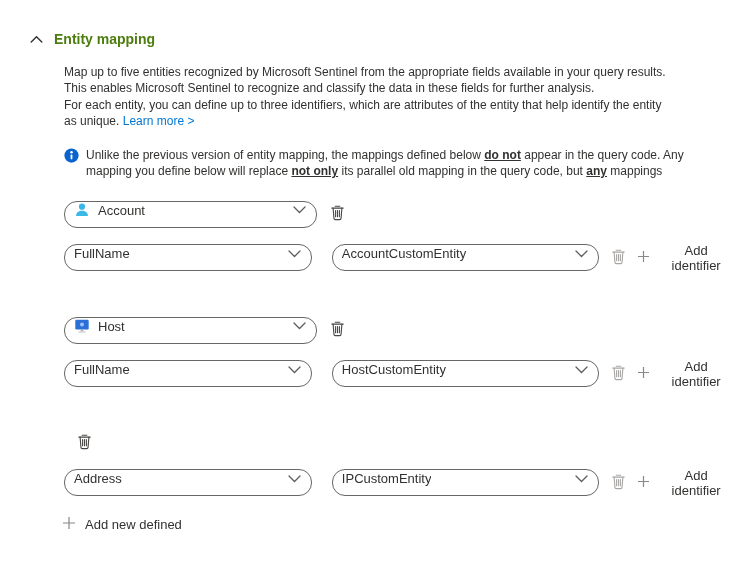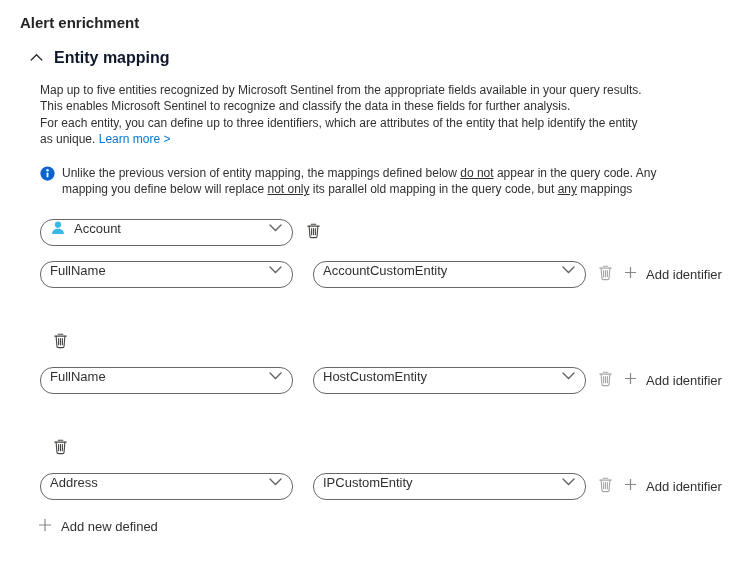--- a/index.html
+++ b/index.html
@@ -7,35 +7,35 @@
   body {
     width: 733px; height: 576px; overflow: hidden;
     font-family: "Liberation Sans", sans-serif;
     color: #323130;
   }
   .page { padding: 14px 0 0 20px; }
 
   .page-title { font-size: 15px; font-weight: 700; color: #252423; line-height: 18px; }
 
   .section-header { display: flex; align-items: center; gap: 11px; margin: 17px 0 0 10px; }
-  .section-title { font-size: 16px; font-weight: 700; color: #0f172a; line-height: 17px; }
+  .section-title { font-size: 14px; font-weight: 700; color: #4d7c0f; line-height: 17px; }
   .collapse-btn { background: none; border: none; cursor: pointer; display: flex; align-items: center; padding: 0; }
 
-  .section-body { margin-left: 20px; }
+  .section-body { margin-left: 44px; }
 
   .desc { margin-top: 16px; font-size: 12px; line-height: 16.3px; color: #323130; }
   .desc .line { display: block; white-space: nowrap; }
   .desc .line-inline { white-space: nowrap; }
   a.link { color: #0078d4; text-decoration: none; cursor: pointer; }
 
   .info-note { display: flex; gap: 7px; margin-top: 18px; }
   .info-icon { flex: 0 0 auto; margin-top: 1px; }
   .info-text { font-size: 12px; line-height: 16.3px; color: #323130; }
   .info-text .line { display: block; white-space: nowrap; }
-  .info-text strong { font-weight: 400; text-decoration: underline; }
+  .info-text strong { font-weight: 700; text-decoration: underline; }
   a.info-link { color: #2050b3; text-decoration: underline; cursor: pointer; }
 
   .entity-group { margin-top: 21px; }
   .entity-group + .entity-group { margin-top: 44px; }
   .row { display: flex; align-items: center; }
   .identifier-row { margin-top: 15px; }
 
   .dropdown {
     height: 27px; background: #fff;
     border: 1px solid #696764; border-radius: 13px;
@@ -60,21 +60,20 @@
     font-size: 13px; color: #323130;
   }
   .add-identifier { margin-left: 11px; }
   .add-new-entity { margin-top: 18px; margin-left: -2px; }
 </style>
 </head>
 <body>
 
 <div class="page">
 
-  <div class="page-title">Alert enrichment</div>
 
   <div class="section-header">
     <button class="collapse-btn">
       <span>
         <svg width="13" height="9" viewBox="0 0 13 9">
             <path d="M1.2 7L6.5 1.8L11.8 7" stroke="#323130" stroke-width="1.4" fill="none" stroke-linecap="round"></path>
           </svg>
       </span>
     </button>
     <div class="section-title">Entity mapping</div>
@@ -163,20 +162,36 @@
                 <path d="M6.5 1v11M1 6.5h11" stroke="#8a8886" stroke-width="1.2"></path>
               </svg>
           </span>
           <span>Add identifier</span>
         </button>
       </div>
     </div>
 
     <div class="entity-group">
       <div class="row entity-row">
+        <div class="dropdown entity-dd">
+          <span class="ent-icon">
+            <svg width="16" height="16" viewBox="0 0 16 16">
+                <rect x="1.3" y="1.8" width="13.4" height="9.7" rx="1.2" fill="#2a70d8"></rect>
+                <circle cx="8" cy="6.6" r="2" fill="#9fc4f7"></circle>
+                <rect x="6.7" y="11.5" width="2.6" height="2.1" fill="#b5b3b1"></rect>
+                <rect x="4.4" y="13.4" width="7.2" height="1.2" fill="#cfcdcb"></rect>
+              </svg>
+          </span>
+          <span class="dd-label">Host</span>
+          <span class="dd-chevron">
+            <svg width="13" height="8" viewBox="0 0 13 8">
+                <path d="M1 1l5.5 5.5L12 1" stroke="#605e5c" stroke-width="1.3" fill="none" stroke-linecap="round"></path>
+              </svg>
+          </span>
+        </div>
         <button class="trash dark">
           <span>
             <svg width="15" height="17" viewBox="0 0 15 17" fill="none" stroke="currentColor" stroke-width="1.1" stroke-linecap="round">
                 <path d="M5.2 2.2h4.6"></path>
                 <path d="M1.8 4.1h11.4"></path>
                 <path d="M3.1 4.1l.85 10.3c.06.7.65 1.25 1.35 1.25h4.4c.7 0 1.29-.55 1.35-1.25L11.9 4.1"></path>
                 <path d="M5.6 6.6v6.2M7.5 6.6v6.2M9.4 6.6v6.2"></path>
               </svg>
           </span>
         </button>

